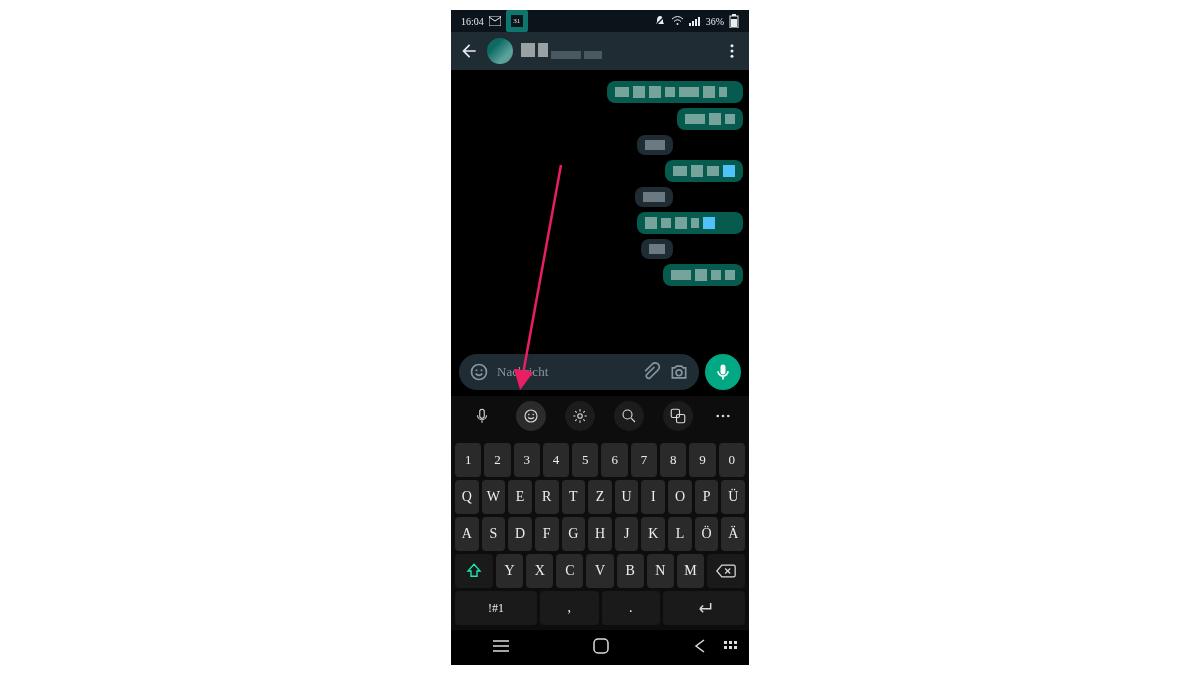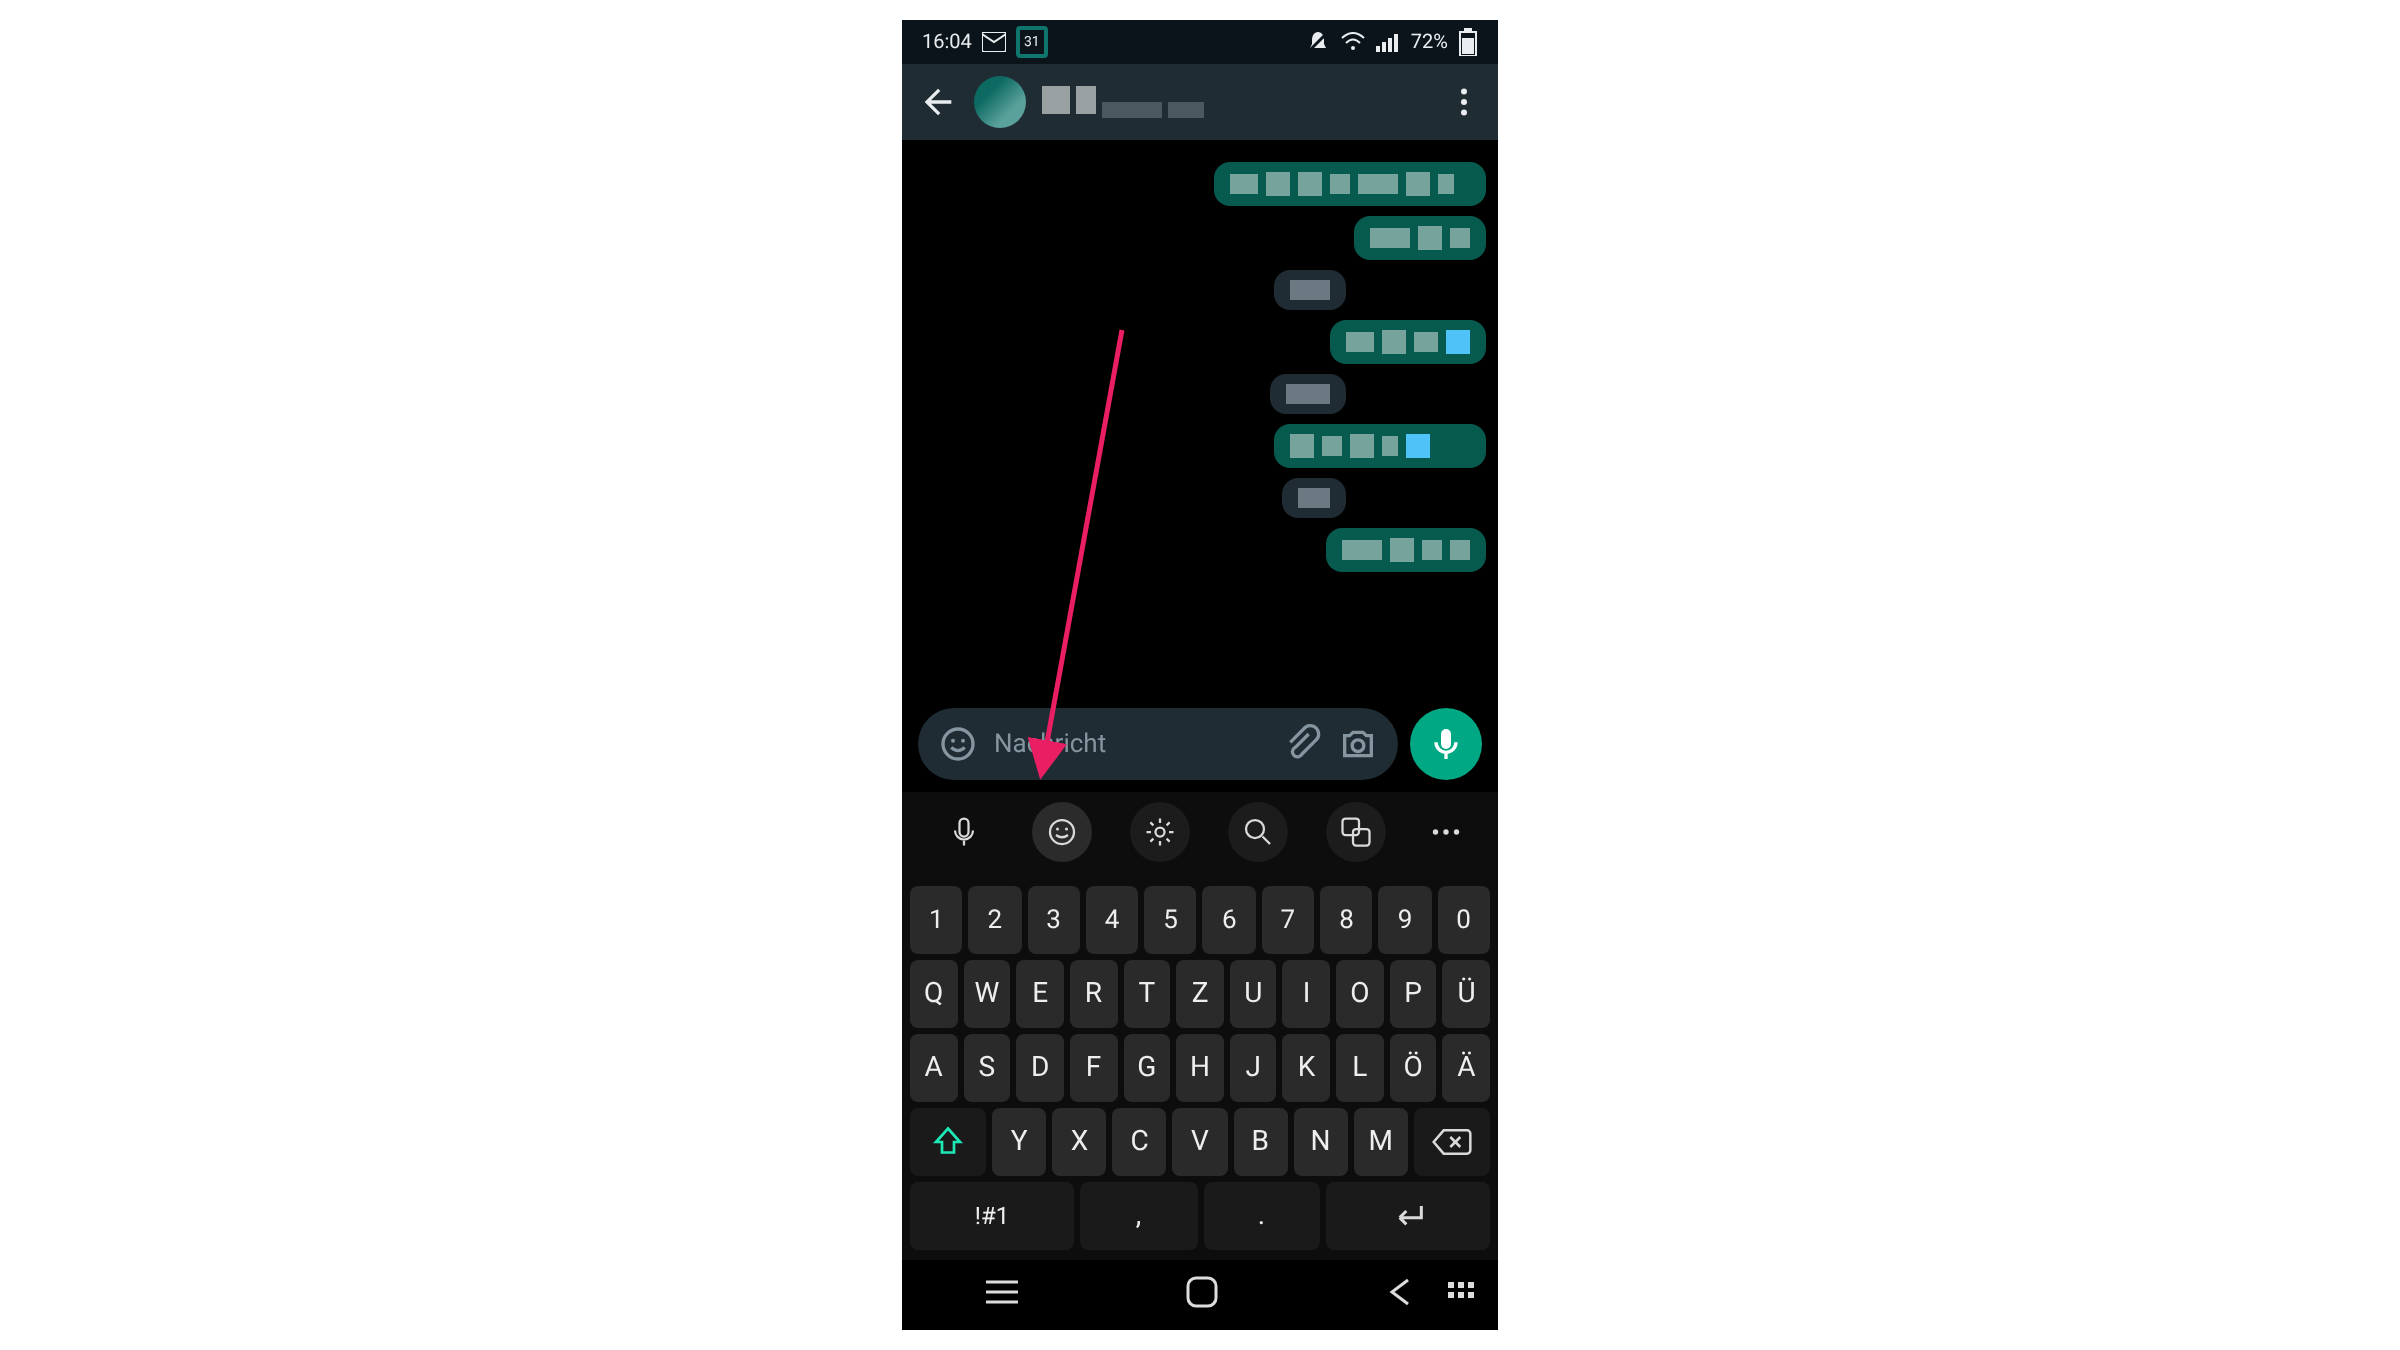--- a/index.html
+++ b/index.html
@@ -1,19 +1,19 @@
 <!DOCTYPE html>
 <html><head>
 <meta charset="utf-8">
 <style>
   html,body{margin:0;padding:0;background:#fff;width:1200px;height:675px;font-family:Roboto,Arial,sans-serif;}
-  .phone{position:absolute;left:451px;top:10px;width:298px;height:655px;background:#000;color:#fff;overflow:hidden;}
+  .phone{position:absolute;left:451px;top:10px;width:298px;height:655px;background:#000;color:#fff;overflow:hidden;font-family:Liberation Serif, serif;}
   .statusbar{height:22px;background:#0b141a;display:flex;align-items:center;justify-content:space-between;padding:0 10px;font-size:10px;color:#e9edef;}
   .statusbar .left,.statusbar .right{display:flex;align-items:center;gap:5px;}
-  .statusbar .dateicon{display:inline-flex;align-items:center;justify-content:center;width:12px;height:12px;border:2px solid #0f766e;border-radius:2px;font-size:7px;line-height:1;}
+  .statusbar .dateicon{display:inline-flex;align-items:center;justify-content:center;width:12px;height:12px;border:5px solid #0f766e;border-radius:2px;font-size:7px;line-height:1;}
   .appbar{height:38px;background:#1f2c34;display:flex;align-items:center;padding:0 8px;gap:8px;}
   .appbar .back{color:#e9edef;}
   .avatar{width:26px;height:26px;border-radius:50%;background:linear-gradient(135deg,#0c6a62 30%,#5aa19b 70%);flex-shrink:0;}
   .appbar .name{flex:1;display:flex;gap:3px;}
   .pxblock{background:#9aa1a3;display:inline-block;height:10px;}
   .appbar .menu{color:#e9edef;font-size:18px;}
   .chat{background:#000;padding:6px 6px 0;font-size:0;}
   .row{display:flex;margin:5px 0;}
   .row.out{justify-content:flex-end;}
   .row.in{justify-content:flex-end;padding-right:70px;}
@@ -75,21 +75,21 @@
           </svg>
       </span>
       <span>
         <svg width="12" height="10" viewBox="0 0 12 10">
             <rect x="0" y="7" width="2" height="3" fill="#e9edef"></rect>
             <rect x="3" y="5" width="2" height="5" fill="#e9edef"></rect>
             <rect x="6" y="3" width="2" height="7" fill="#e9edef"></rect>
             <rect x="9" y="1" width="2" height="9" fill="#e9edef"></rect>
           </svg>
       </span>
-      <span>72%</span>
+      <span>36%</span>
       <span>
         <svg width="10" height="14" viewBox="0 0 10 14">
             <rect x="3" y="0" width="4" height="2" fill="#e9edef"></rect>
             <rect x="1" y="2" width="8" height="12" fill="none" stroke="#e9edef"></rect>
             <rect x="2" y="5" width="6" height="8" fill="#e9edef"></rect>
           </svg>
       </span>
     </div>
   </div>
 

